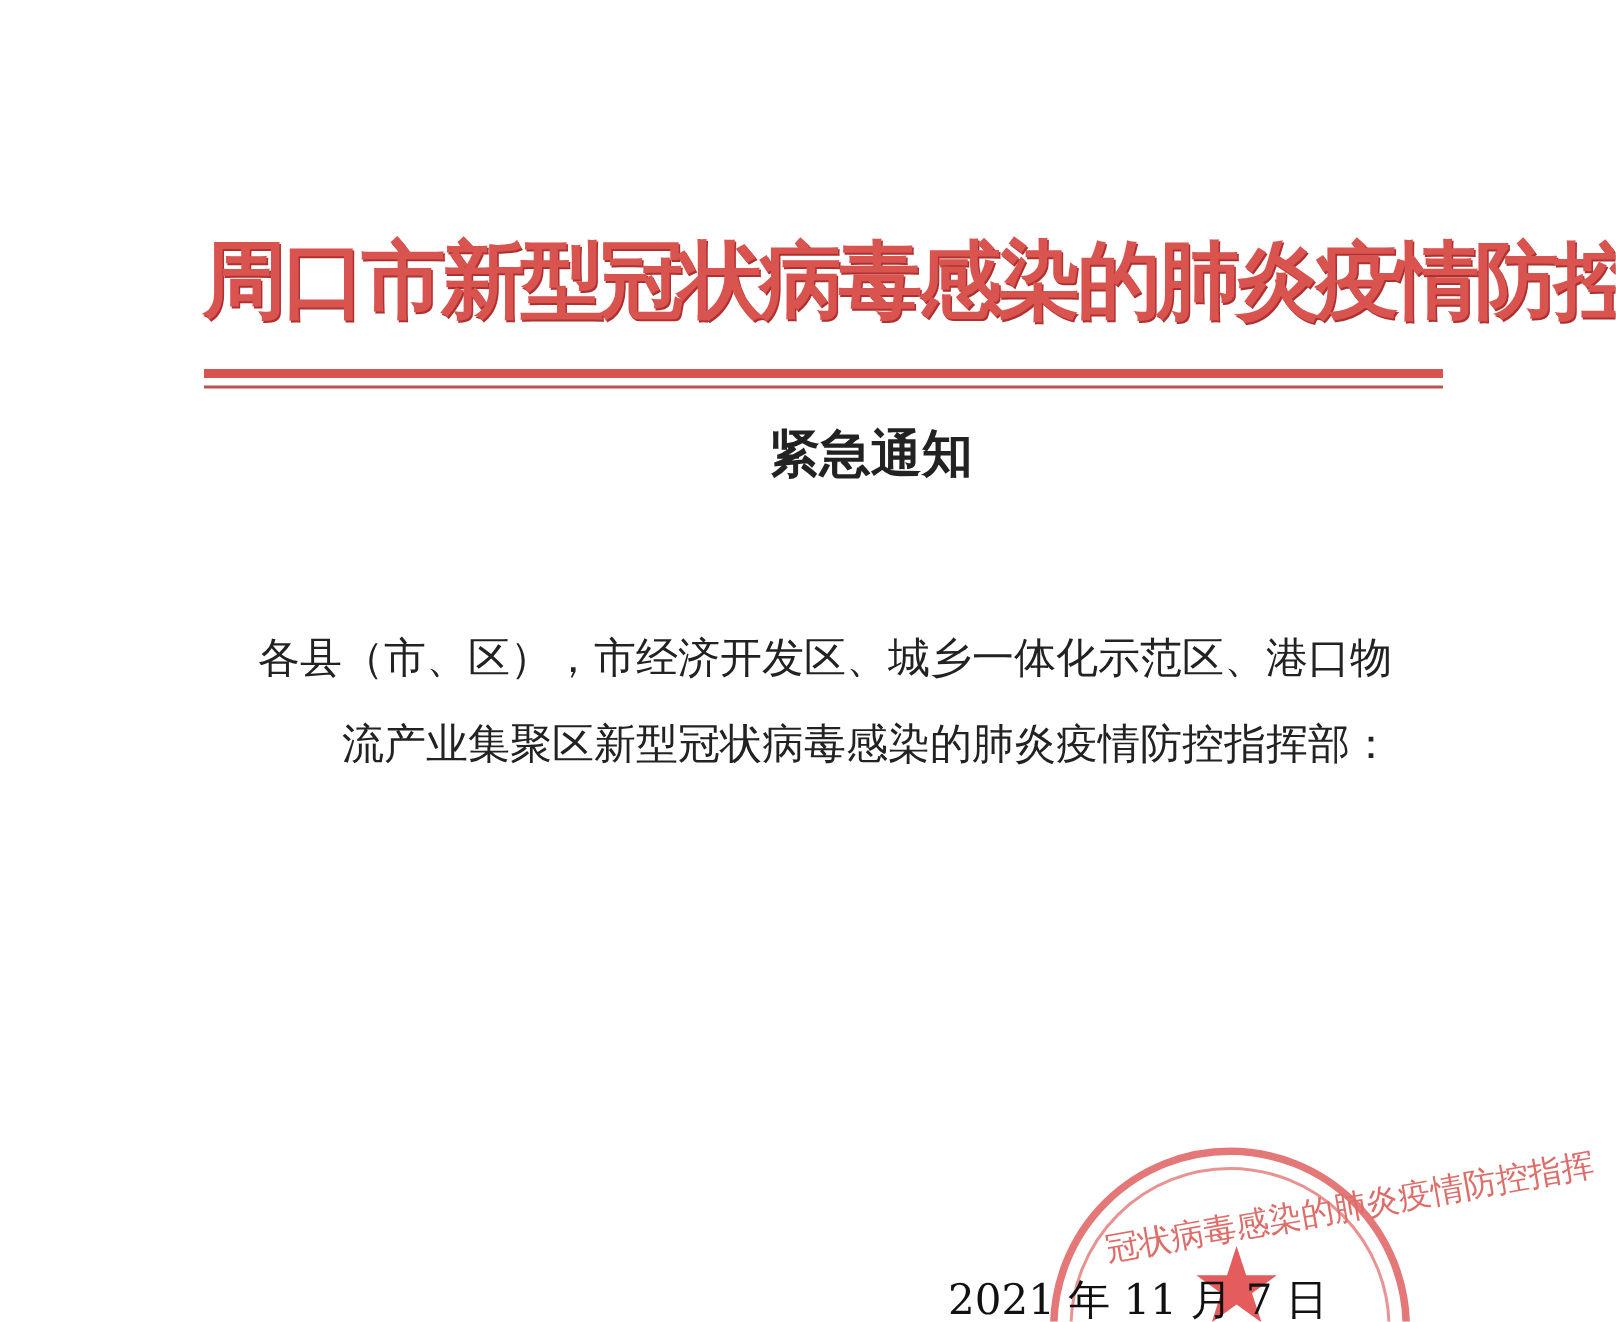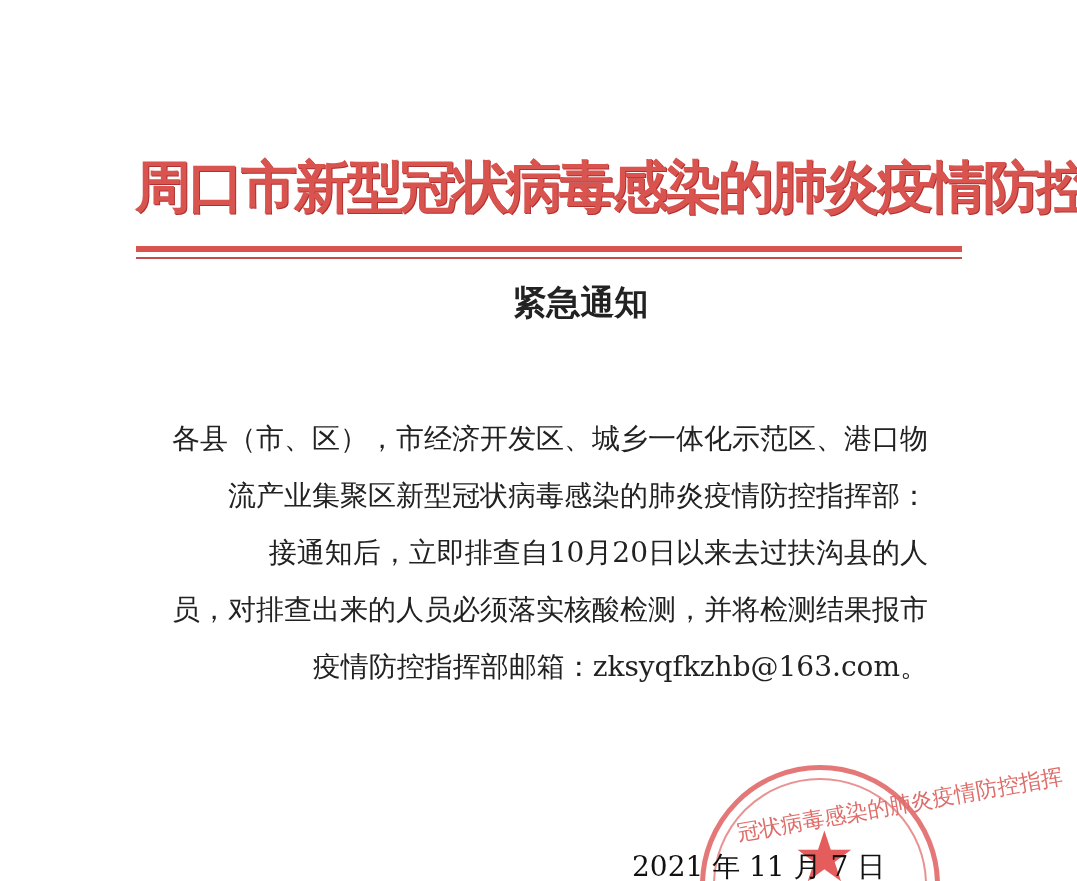--- a/index.html
+++ b/index.html
@@ -21,21 +21,20 @@
 <body>
 
 <div class="title">周口市新型冠状病毒感染的肺炎疫情防控指挥部办公室</div>
 <div class="rule1"></div>
 <div class="rule2"></div>
 
 <div class="heading">紧急通知</div>
 
 <div class="body">
   <p>各县（市、区），市经济开发区、城乡一体化示范区、港口物流产业集聚区新型冠状病毒感染的肺炎疫情防控指挥部：</p>
-  <p class="indent">接通知后，立即排查自10月20日以来去过扶沟县的人员，对排查出来的人员必须落实核酸检测，并将检测结果报市疫情防控指挥部邮箱：zksyqfkzhb@163.com。</p>
 </div>
 
 <div class="seal">
   <div class="seal-inner"></div>
   <div class="seal-text">冠状病毒感染的肺炎疫情防控指挥</div>
   <div class="star">★</div>
 </div>
 
 <div class="date">2021 年 11 月 7 日</div>
 

